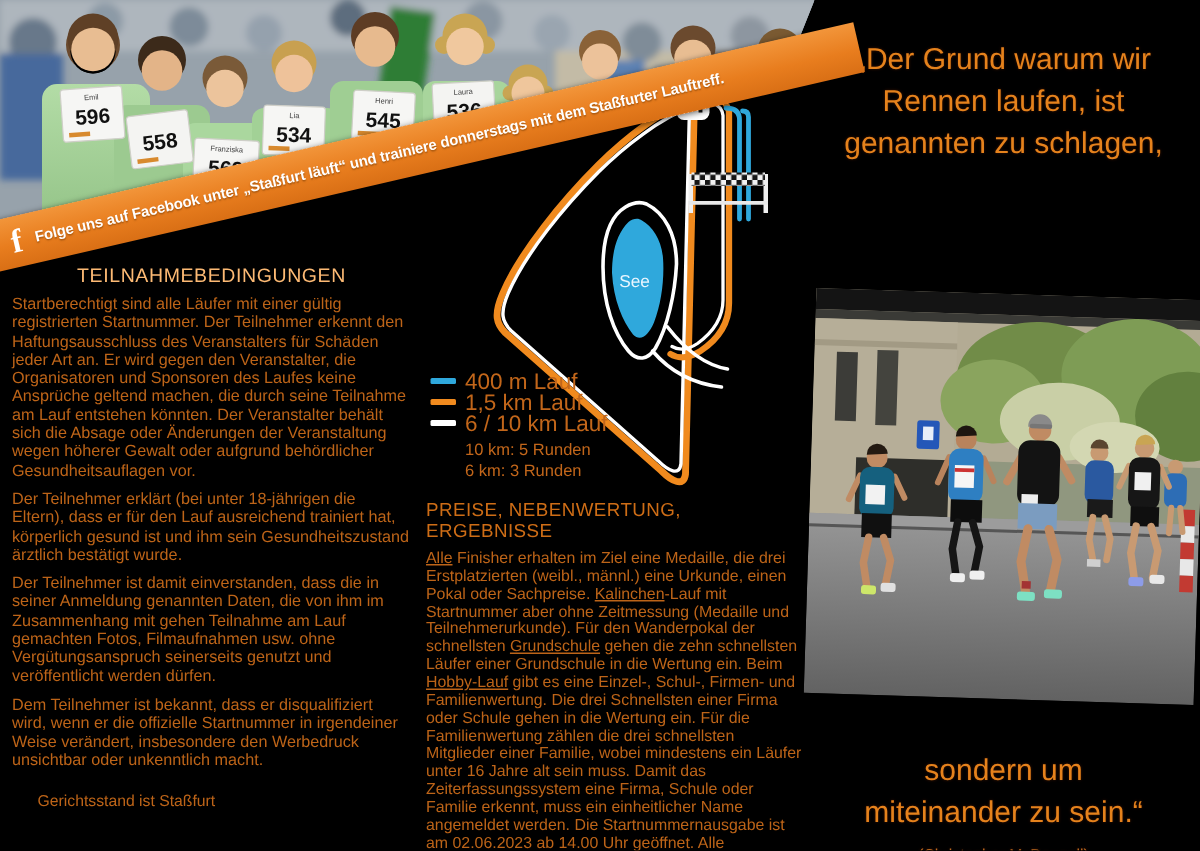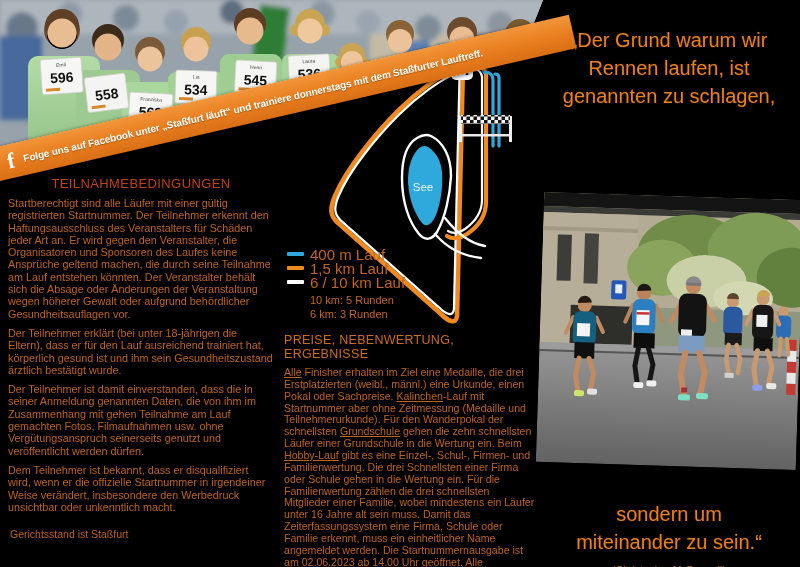--- a/index.html
+++ b/index.html
@@ -12,24 +12,24 @@
   
   #fb-banner{position:absolute;left:-8px;top:148px;width:592px;height:34px;
     background:linear-gradient(#f2953a,#e87d1e 55%,#d96f15);
     transform:rotate(-13deg);transform-origin:0 0;display:flex;align-items:center;
     gap:9px;padding:0 12px;box-sizing:border-box;z-index:6;box-shadow:0 1px 4px rgba(0,0,0,.6);}
   #fb-banner .f{color:#fff;font-weight:bold;font-size:22px;line-height:22px;font-family:"Liberation Serif",serif;}
   #fb-banner .txt{color:#fff;font-weight:bold;font-size:10px;letter-spacing:-.1px;white-space:nowrap;
     text-shadow:0 1px 1px rgba(100,50,0,.5);}
   
   #left-col{position:absolute;left:8px;top:176px;width:266px;color:#bd6418;}
-  #left-col h2{margin:0 0 6px 0;font-size:13px;font-weight:normal;color:#c2410c;
+  #left-col h2{margin:0 0 6px 0;font-size:13px;font-weight:normal;color:#fdba74;
     text-align:center;letter-spacing:.4px;}
   #left-col p{margin:0 0 7px 0;font-size:10.8px;line-height:1.14;}
-  #left-footer{position:absolute;left:10px;top:528px;font-size:10.5px;color:#bd6418;}
+  #left-footer{position:absolute;left:25px;top:528px;font-size:10.5px;color:#bd6418;}
   
   #course-map{position:absolute;left:295px;top:50px;z-index:4;}
   #map-legend{position:absolute;left:287px;top:247px;z-index:5;}
   .leg-row{display:flex;align-items:center;height:14px;}
   .leg-bar{width:17px;height:3.5px;margin-right:6px;border-radius:1px;}
   .leg-bar.cyan{background:#2fa8dc;}
   .leg-bar.orange{background:#f08a1e;}
   .leg-bar.white{background:#fff;}
   .leg-label{font-size:15px;color:#c2661a;}
   #map-rounds{margin-top:5px;padding-left:23px;}

